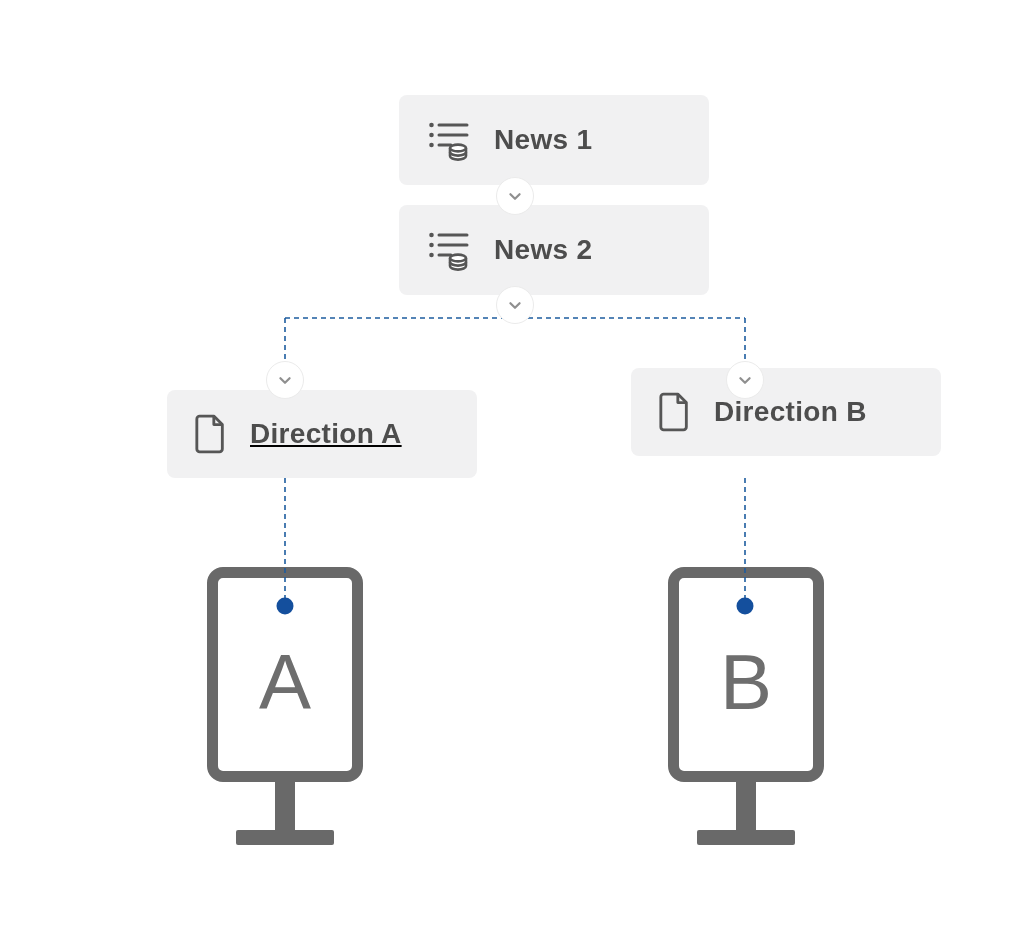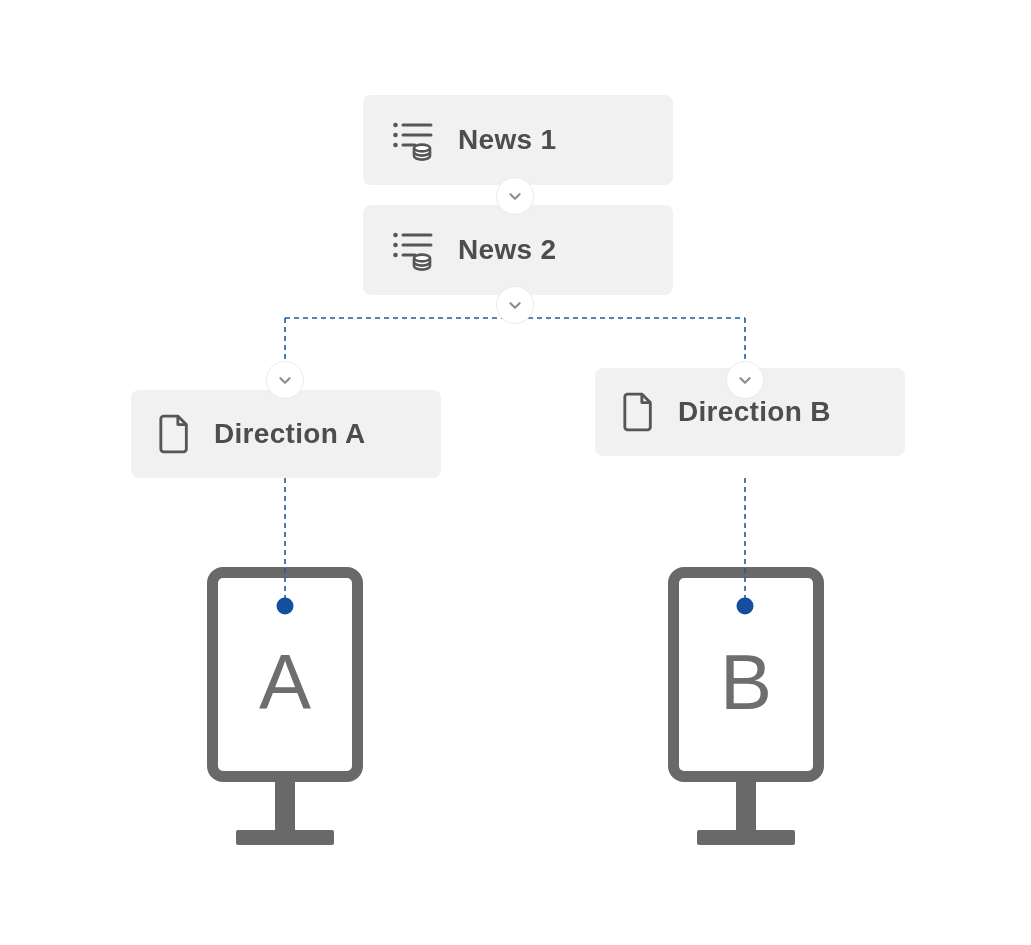--- a/index.html
+++ b/index.html
@@ -27,20 +27,21 @@
     height: 90px;
     background: #f1f1f2;
     border-radius: 8px;
     display: flex;
     align-items: center;
     padding-left: 27px;
     box-sizing: border-box;
     gap: 22px;
     z-index: 2;
     cursor: pointer;
+    margin-left: 36px;
   }
   .node .label {
     font-size: 28px;
     font-weight: 600;
     color: #4d4d4d;
     letter-spacing: 0.3px;
   }
   .node .icon {
     display: inline-flex;
     align-items: center;
@@ -184,21 +185,21 @@
       <polyline points="7,10 12,15 17,10" fill="none" stroke="#8f8f8f" stroke-width="2.4" stroke-linecap="round" stroke-linejoin="round"></polyline>
     </svg>
   </div>
 
   <div class="chev" style="left:726px; top:361px;">
     <svg viewBox="0 0 24 24" width="22" height="22">
       <polyline points="7,10 12,15 17,10" fill="none" stroke="#8f8f8f" stroke-width="2.4" stroke-linecap="round" stroke-linejoin="round"></polyline>
     </svg>
   </div>
 
-  <div class="node" style="left:131px; top:390px; height:88px;">
+  <div class="node" style="left:131px; top:390px; height:88px;text-decoration:underline;">
     <span class="icon">
       <svg viewBox="0 0 36 44" width="34" height="42">
         <path d="M6 3 h15 l9 9 v26 a3 3 0 0 1 -3 3 H6 a3 3 0 0 1 -3 -3 V6 a3 3 0 0 1 3 -3 z" fill="none" stroke="#565656" stroke-width="3" stroke-linejoin="round"></path>
         <path d="M21 3 v9 h9" fill="none" stroke="#565656" stroke-width="3" stroke-linejoin="round"></path>
       </svg>
     </span>
     <span class="label">Direction A</span>
   </div>
 
   <div class="node" style="left:595px; top:368px; height:88px;">

